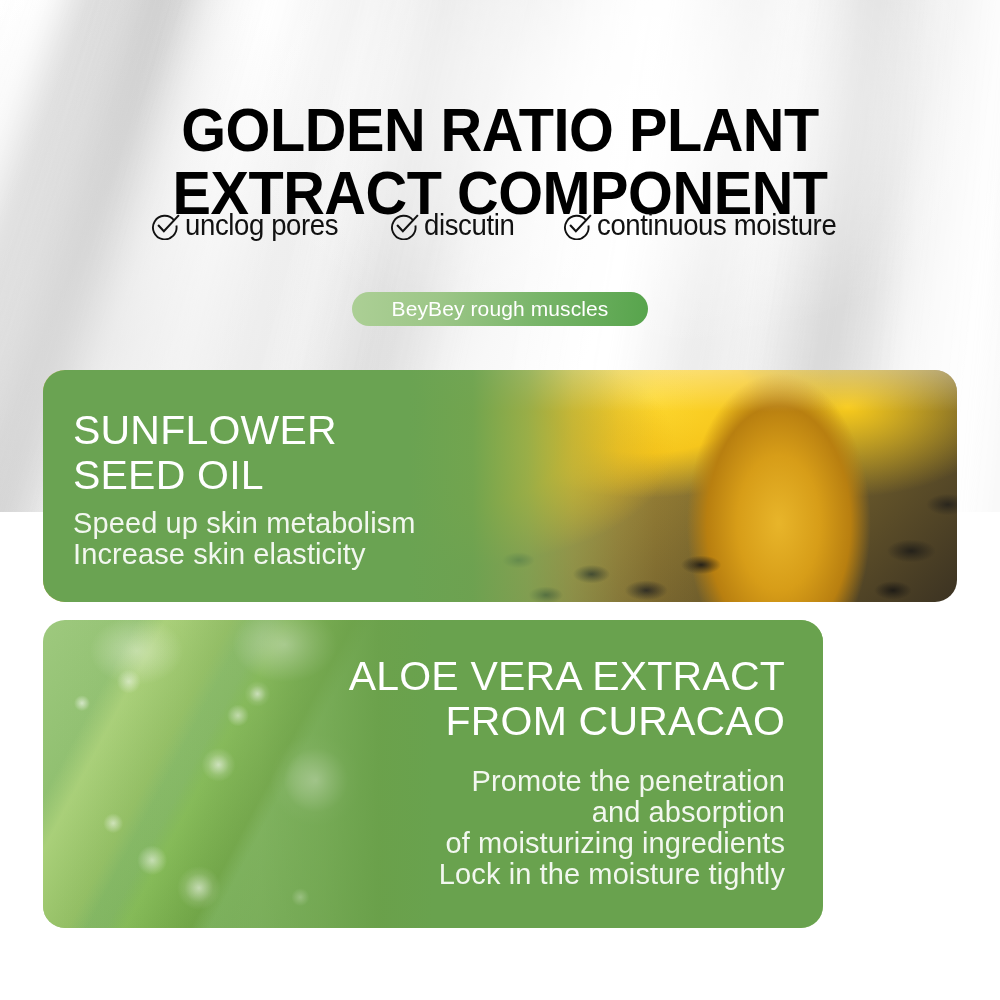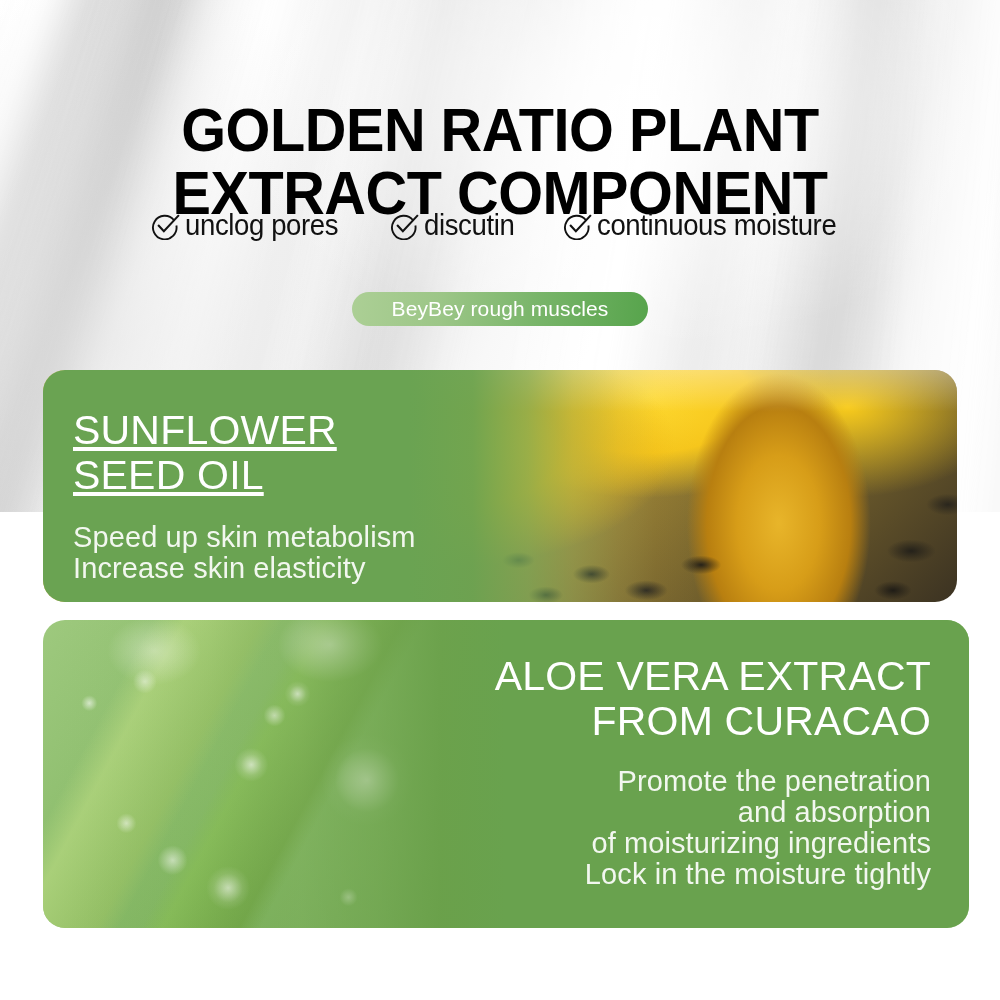--- a/index.html
+++ b/index.html
@@ -193,24 +193,24 @@
       #6aa352 0%,
       #6aa352 40%,
       rgba(106,163,82,0.94) 47%,
       rgba(120,170,92,0.72) 53%,
       rgba(140,180,105,0.40) 58%,
       rgba(160,190,120,0.14) 63%,
       rgba(180,200,140,0.02) 67%,
       rgba(255,255,255,0) 72%);
   }
   #card-sunflower .card-text { left: 30px; top: 38px; }
-  #card-sunflower .card-title { margin-bottom: 24px; text-decoration: underline; }
-
-  
-  #card-aloe { left: 43px; top: 620px; width: 926px; height: 308px; }
+  #card-sunflower .card-title { margin-bottom: 10px; }
+
+  
+  #card-aloe { left: 43px; top: 620px; width: 780px; height: 308px; }
   .aloe-photo {
     background:
       
       radial-gradient(circle 46px at 35% 52%, rgba(255,255,255,0.72) 0%, rgba(255,255,255,0.30) 46%, rgba(255,255,255,0.06) 70%, rgba(255,255,255,0) 100%),
       radial-gradient(circle 17px at 22.5% 47%, rgba(255,255,255,0.70) 0%, rgba(255,255,255,0.18) 62%, rgba(255,255,255,0) 100%),
       radial-gradient(circle 13px at 27.5% 24%, rgba(255,255,255,0.78) 0%, rgba(255,255,255,0.15) 65%, rgba(255,255,255,0) 100%),
       radial-gradient(circle 11px at 25% 31%, rgba(255,255,255,0.62) 0%, rgba(255,255,255,0) 100%),
       radial-gradient(circle 22px at 20% 87%, rgba(255,255,255,0.62) 0%, rgba(255,255,255,0.12) 66%, rgba(255,255,255,0) 100%),
       radial-gradient(circle 15px at 14% 78%, rgba(255,255,255,0.55) 0%, rgba(255,255,255,0) 100%),
       radial-gradient(circle 10px at 9% 66%, rgba(255,255,255,0.55) 0%, rgba(255,255,255,0) 100%),

